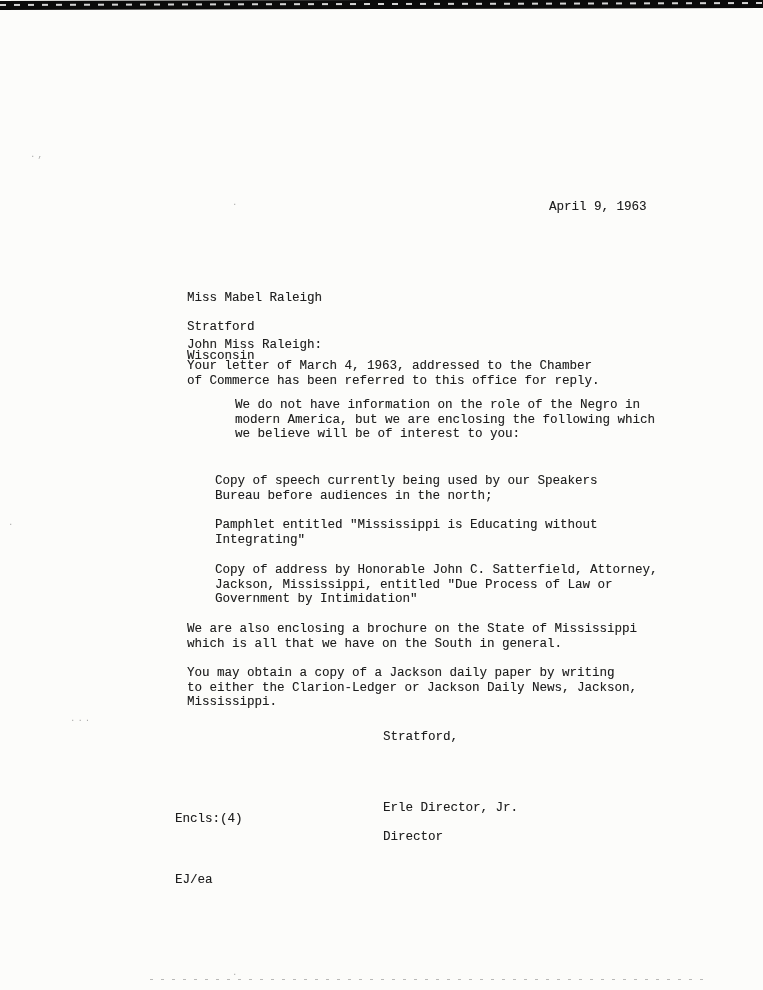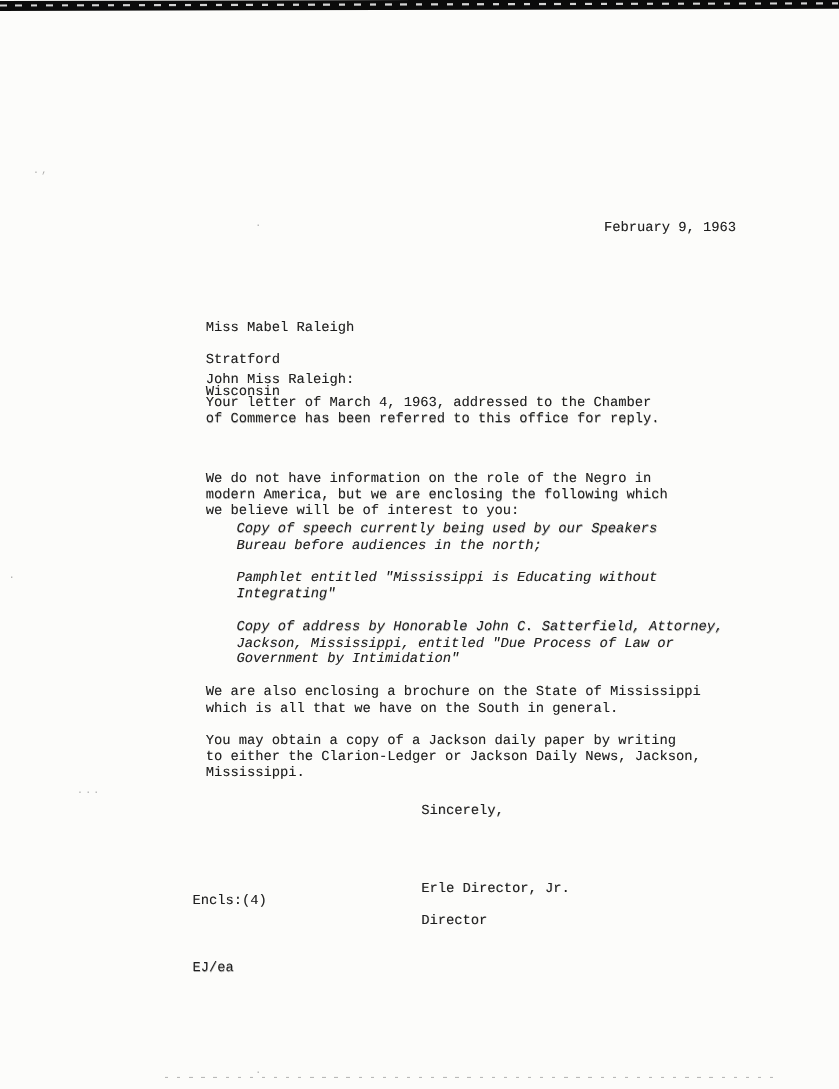--- a/index.html
+++ b/index.html
@@ -55,74 +55,74 @@
     color: rgba(70,70,70,0.45);
     font-size: 9px;
     letter-spacing: 2px;
   }
   .txt {
     position: absolute;
     white-space: pre-line;
     text-shadow: 0.3px 0.2px 0 rgba(20,20,20,0.35);
   }
   .left-col  { left: 187px; }
-  .indent    { left: 215px; font-style: italic; }
+  .indent    { left: 215px; }
   .sig-col   { left: 383px; }
   .notation  { left: 175px; }
 </style>
 </head>
 <body>
 
 <div class="page">
 
   <div class="scan-strip">
     <div class="dashes"></div>
   </div>
 
   <span class="speck" style="left:30px; top:148px;">.,</span>
   <span class="speck" style="left:232px; top:196px;">.</span>
   <span class="speck" style="left:8px; top:516px;">.</span>
   <span class="speck" style="left:70px; top:712px;">...</span>
   <span class="speck" style="left:232px; top:966px;">.</span>
 
-  <div class="txt" style="left:549px; top:200px;">February 9, 1963</div>
+  <div class="txt" style="left:549px; top:200px;">April 9, 1963</div>
 
   <div class="txt left-col" style="top:276px;">
     <div>Miss Mabel Raleigh</div>
     <div>Stratford</div>
     <div>Wisconsin</div>
   </div>
 
   <div class="txt left-col" style="top:338px;">John Miss Raleigh:</div>
 
   <div class="txt left-col" style="top:359px;">Your letter of March 4, 1963, addressed to the Chamber
 of Commerce has been referred to this office for reply.</div>
 
-  <div class="txt left-col" style="top:428px;">We do not have information on the role of the Negro in
+  <div class="txt left-col" style="top:398px;margin-left:48px;">We do not have information on the role of the Negro in
 modern America, but we are enclosing the following which
 we believe will be of interest to you:</div>
 
   <div class="txt indent" style="top:474px;">Copy of speech currently being used by our Speakers
 Bureau before audiences in the north;</div>
 
   <div class="txt indent" style="top:518px;">Pamphlet entitled "Mississippi is Educating without
 Integrating"</div>
 
   <div class="txt indent" style="top:563px;">Copy of address by Honorable John C. Satterfield, Attorney,
 Jackson, Mississippi, entitled "Due Process of Law or
 Government by Intimidation"</div>
 
   <div class="txt left-col" style="top:666px;">You may obtain a copy of a Jackson daily paper by writing
 to either the Clarion-Ledger or Jackson Daily News, Jackson,
 Mississippi.</div>
 
   <div class="txt left-col" style="top:622px;">We are also enclosing a brochure on the State of Mississippi
 which is all that we have on the South in general.</div>
 
-  <div class="txt sig-col" style="top:730px;">Sincerely,</div>
+  <div class="txt sig-col" style="top:730px;">Stratford,</div>
 
   <div class="txt sig-col" style="top:786px;">
     <div>Erle Director, Jr.</div>
     <div>Director</div>
   </div>
 
   <div class="txt notation" style="top:812px;font-family:Liberation Mono, monospace;">Encls:(4)</div>
 
   <div class="txt notation" style="top:873px;">EJ/ea</div>
 

